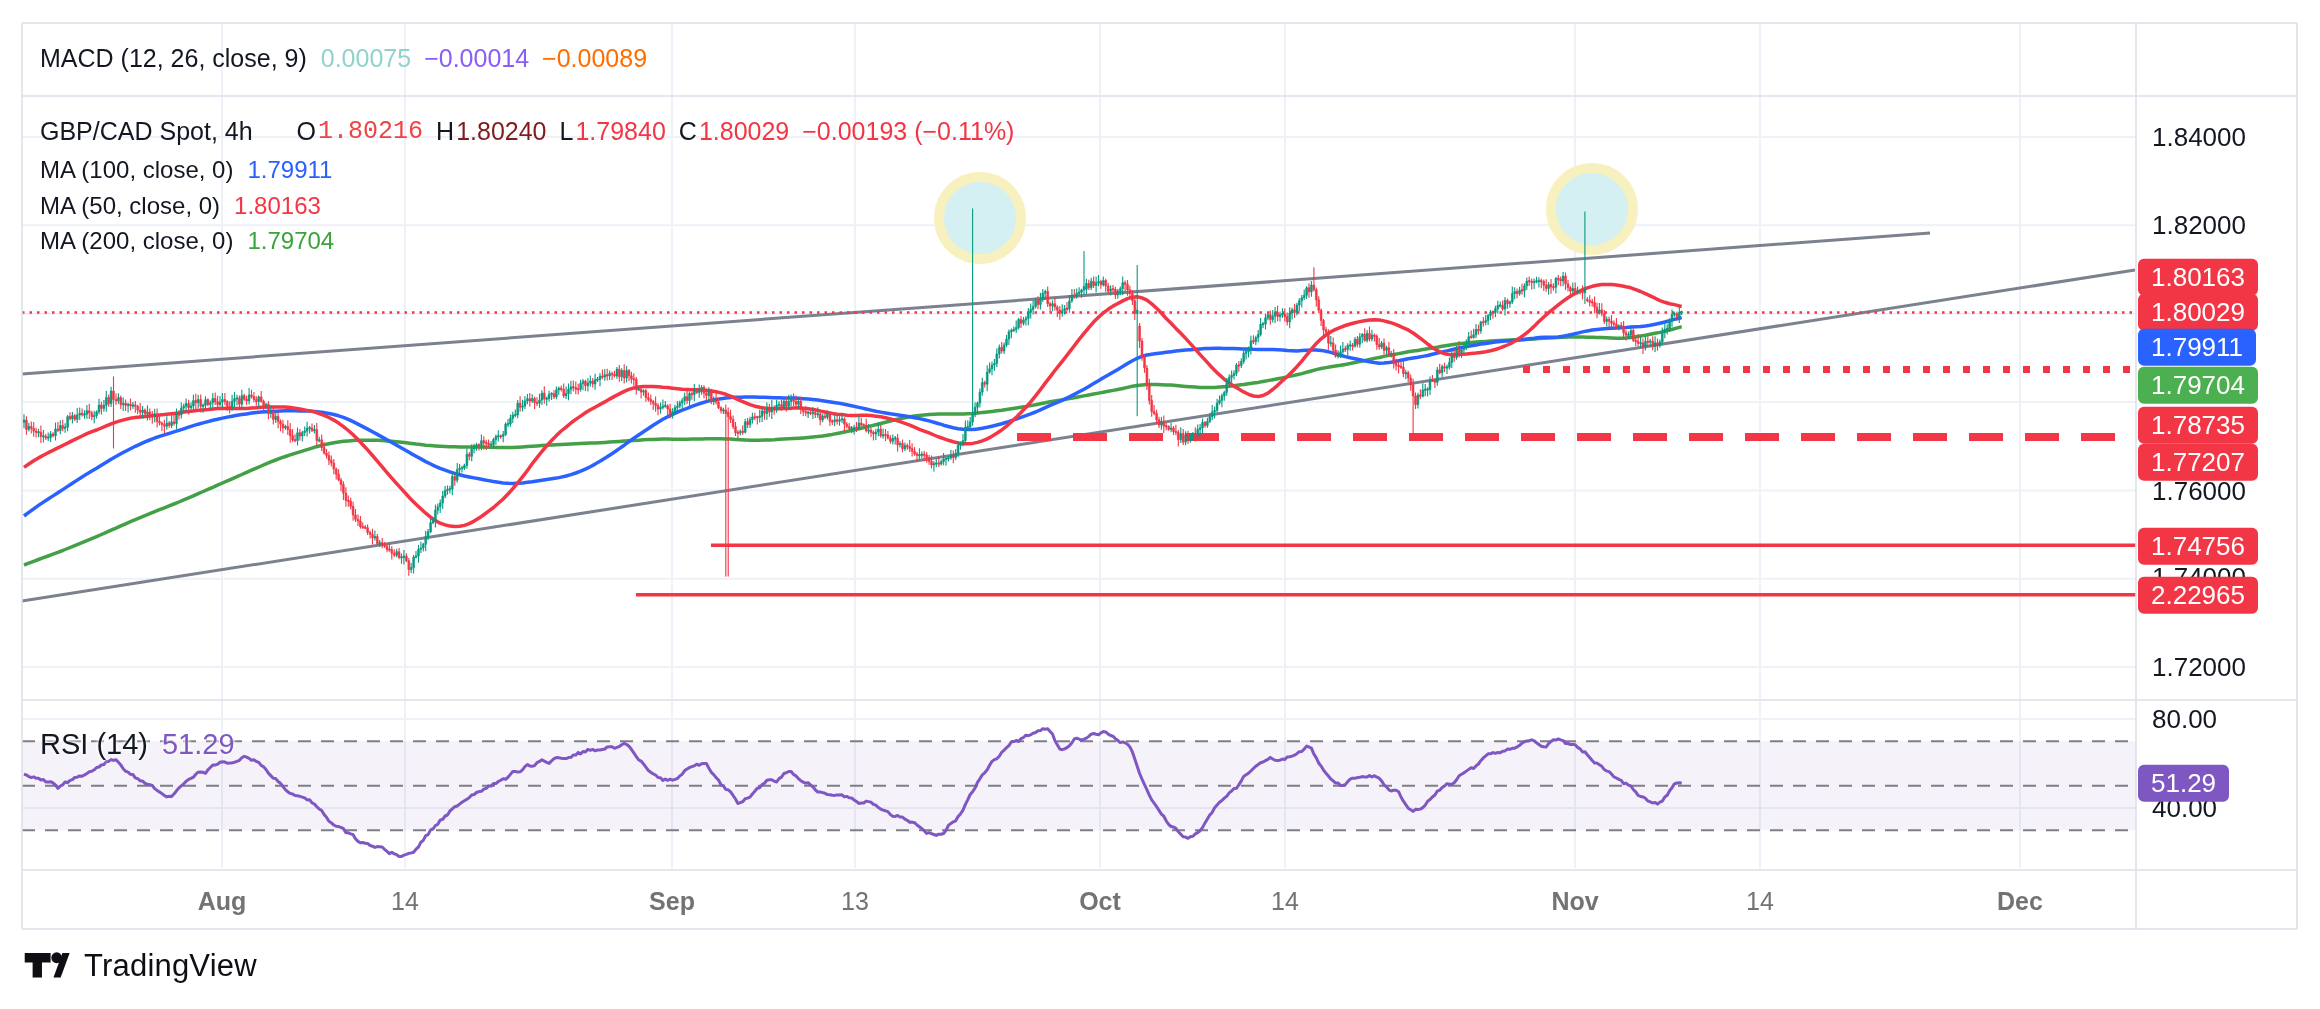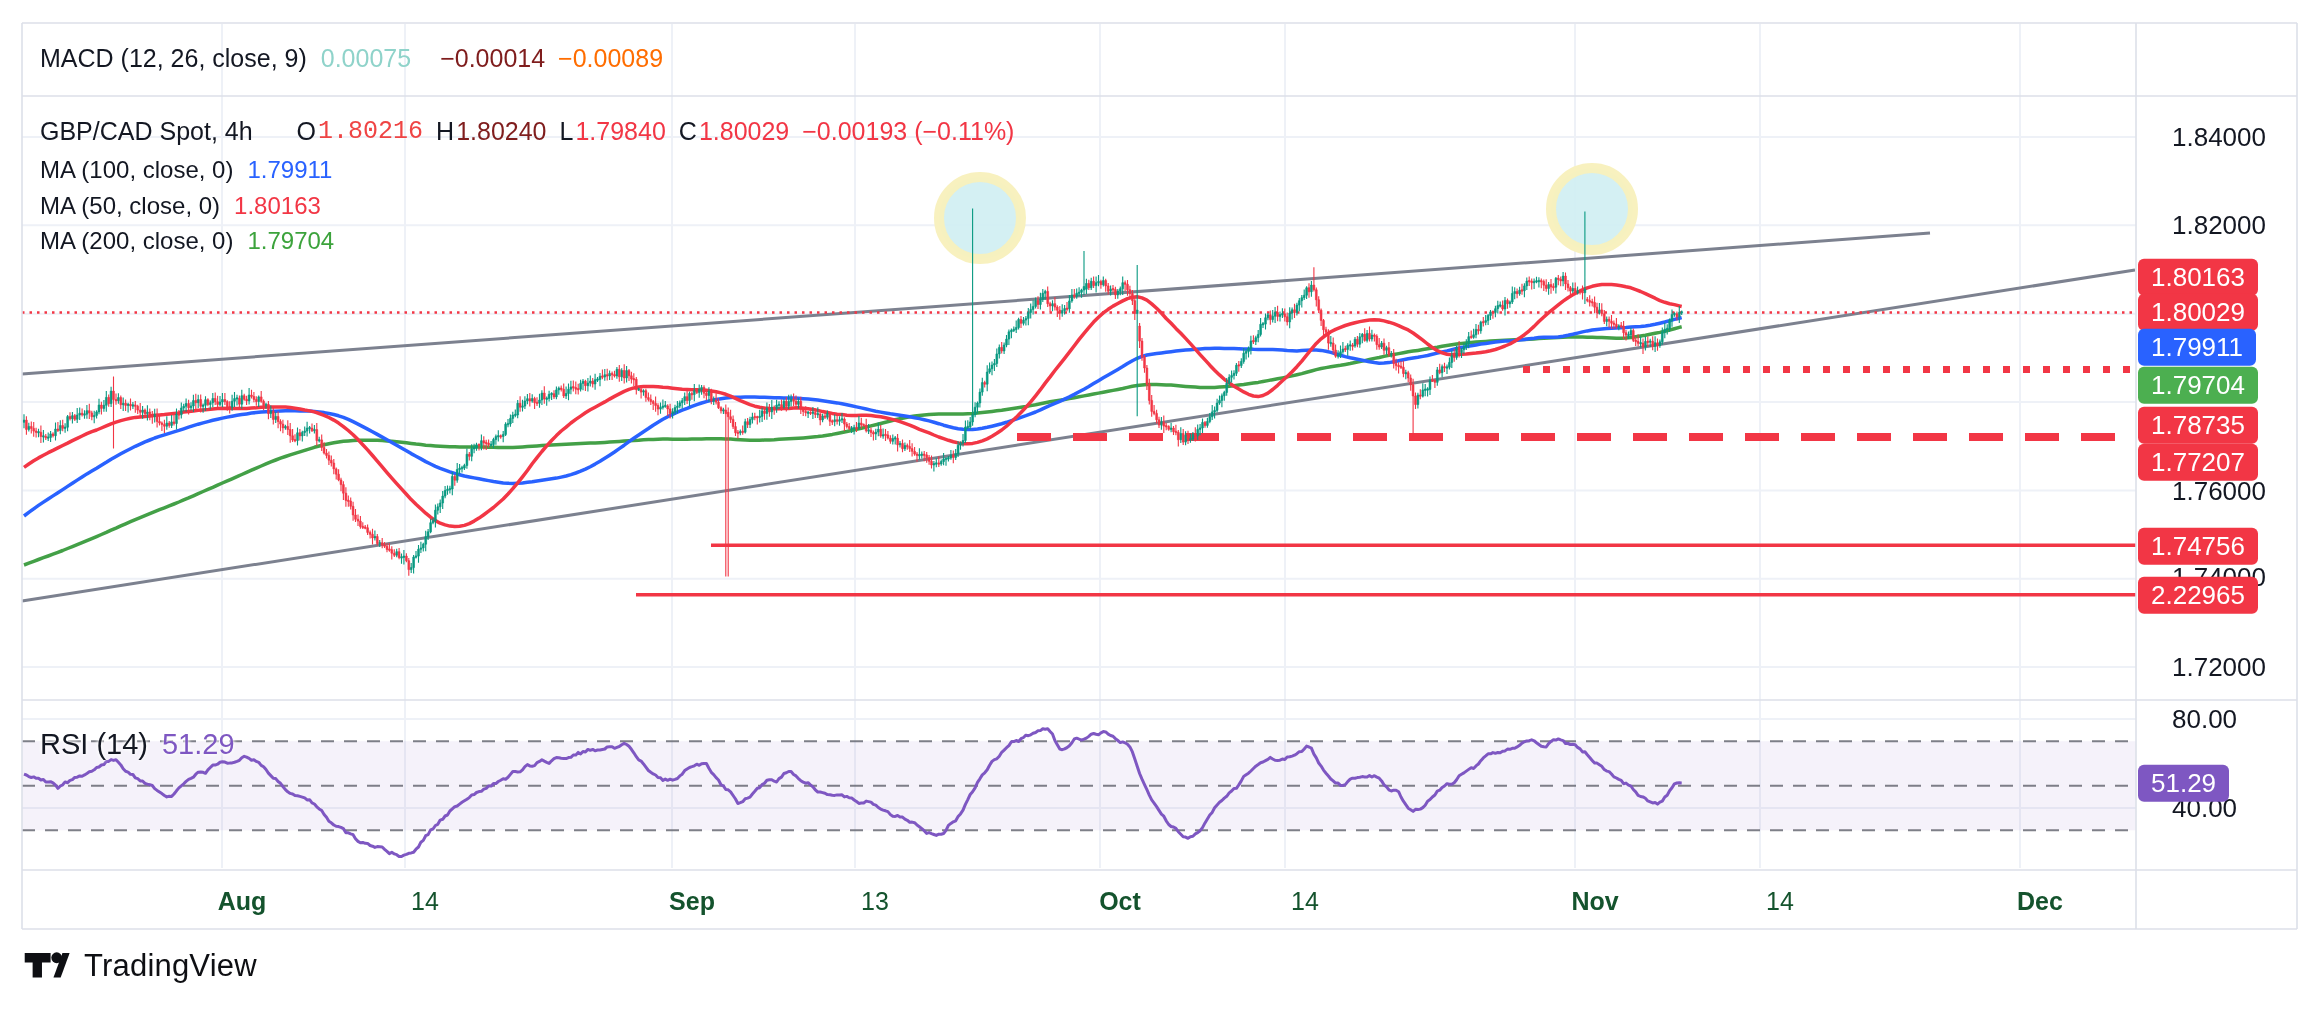--- a/index.html
+++ b/index.html
@@ -8,24 +8,24 @@
   #chart-svg{position:absolute;left:0;top:0;}
   .legend{position:absolute;left:40px;display:flex;align-items:center;gap:14px;white-space:nowrap;}
   .legend .lbl{color:#131722;}
   .row-macd{top:44px;font-size:25px;}
   .row-title{top:117px;font-size:25px;font-weight:500;gap:44px;}
   .row-title .ohlc{font-weight:400;}
   .row-ma{font-size:24px;}
   .row-rsi{top:728px;font-size:29px;text-shadow:0 0 4px #fff,0 0 4px #fff;}
   .vals{display:flex;gap:13px;}
   .pair{display:flex;gap:2px;}
-  .px-label{position:absolute;left:2152px;transform:translateY(-50%);font-size:26px;color:#131722;margin-left:20px;}
+  .px-label{position:absolute;left:2152px;transform:translateY(-50%);font-size:26px;color:#131722;}
   .badge{position:absolute;left:2138px;transform:translateY(-50%);font-size:26px;color:#fff;
          padding:4px 13px;border-radius:6px;line-height:1.1;}
-  .t-label{position:absolute;transform:translate(-50%,-50%);font-size:25px;color:#14532d;margin-left:20px;}
+  .t-label{position:absolute;transform:translate(-50%,-50%);font-size:25px;color:#737373;}
   .t-label.bold{font-weight:700;}
   .footer{position:absolute;left:24px;top:946px;display:flex;align-items:center;gap:14px;}
   .footer .brand{font-size:31px;font-weight:500;color:#0e0f13;letter-spacing:.2px;}
 </style>
 </head>
 <body>
 <div class="stage">
 
 <svg id="chart-svg" width="2320" height="1009">
       <path d="M222 24V868M405 24V868M672 24V868M855 24V868M1100 24V868M1285 24V868M1575 24V868M1760 24V868M2020 24V868" stroke="#EEF1F7" stroke-width="2" fill="none"></path>
@@ -51,21 +51,21 @@
       <path d="M23.1 420.1h1.8V422.3h-1.8ZM27.9 426.4h1.8V429.4h-1.8ZM37.6 431.5h1.8V432.9h-1.8ZM42.5 435.7h1.8V437.1h-1.8ZM47.3 436.9h1.8V438.3h-1.8ZM49.7 433.9h1.8V437.4h-1.8ZM54.6 429.0h1.8V435.7h-1.8ZM59.4 425.6h1.8V430.5h-1.8ZM64.2 427.0h1.8V428.4h-1.8ZM66.7 416.6h1.8V427.2h-1.8ZM71.5 415.7h1.8V418.8h-1.8ZM76.3 415.0h1.8V419.3h-1.8ZM78.8 413.2h1.8V415.0h-1.8ZM83.6 413.8h1.8V415.2h-1.8ZM86.0 410.7h1.8V414.2h-1.8ZM93.3 415.4h1.8V416.8h-1.8ZM95.7 411.9h1.8V415.4h-1.8ZM98.1 405.0h1.8V411.9h-1.8ZM103.0 405.3h1.8V408.4h-1.8ZM105.4 397.4h1.8V405.3h-1.8ZM110.2 391.1h1.8V403.6h-1.8ZM117.5 397.6h1.8V400.7h-1.8ZM122.3 403.2h1.8V404.7h-1.8ZM127.2 404.1h1.8V405.5h-1.8ZM132.0 404.8h1.8V406.2h-1.8ZM141.7 410.0h1.8V412.3h-1.8ZM146.5 412.0h1.8V413.7h-1.8ZM153.8 414.6h1.8V416.8h-1.8ZM165.9 423.0h1.8V426.2h-1.8ZM170.7 421.9h1.8V425.4h-1.8ZM175.6 414.1h1.8V423.5h-1.8ZM180.4 408.0h1.8V414.8h-1.8ZM182.8 406.3h1.8V408.0h-1.8ZM185.2 403.5h1.8V406.3h-1.8ZM190.1 405.9h1.8V407.8h-1.8ZM192.5 400.6h1.8V405.9h-1.8ZM197.3 399.6h1.8V402.7h-1.8ZM202.2 405.0h1.8V406.4h-1.8ZM204.6 399.7h1.8V405.2h-1.8ZM209.4 402.7h1.8V404.5h-1.8ZM211.9 398.5h1.8V402.7h-1.8ZM219.1 402.0h1.8V404.4h-1.8ZM221.5 399.5h1.8V402.0h-1.8ZM231.2 401.2h1.8V407.3h-1.8ZM233.6 398.6h1.8V401.2h-1.8ZM236.1 397.7h1.8V399.1h-1.8ZM240.9 395.7h1.8V404.2h-1.8ZM248.2 395.0h1.8V400.9h-1.8ZM257.8 396.9h1.8V401.5h-1.8ZM265.1 404.2h1.8V405.6h-1.8ZM269.9 411.3h1.8V413.6h-1.8ZM274.8 416.5h1.8V419.4h-1.8ZM284.5 426.4h1.8V427.9h-1.8ZM296.6 432.8h1.8V440.6h-1.8ZM301.4 432.4h1.8V435.9h-1.8ZM303.8 431.0h1.8V432.4h-1.8ZM306.2 428.1h1.8V431.1h-1.8ZM308.7 427.4h1.8V428.8h-1.8ZM313.5 429.4h1.8V430.8h-1.8ZM318.3 439.6h1.8V441.0h-1.8ZM374.0 536.5h1.8V537.9h-1.8ZM378.8 542.4h1.8V543.8h-1.8ZM395.8 551.7h1.8V555.2h-1.8ZM400.6 556.7h1.8V558.1h-1.8ZM403.0 556.0h1.8V557.4h-1.8ZM410.3 567.6h1.8V569.6h-1.8ZM412.7 557.1h1.8V567.6h-1.8ZM415.1 555.9h1.8V557.3h-1.8ZM417.6 549.3h1.8V556.1h-1.8ZM420.0 547.9h1.8V549.3h-1.8ZM422.4 544.2h1.8V547.9h-1.8ZM424.8 536.7h1.8V544.2h-1.8ZM427.2 531.8h1.8V536.7h-1.8ZM429.7 522.7h1.8V531.8h-1.8ZM432.1 520.7h1.8V522.7h-1.8ZM434.5 510.2h1.8V520.7h-1.8ZM436.9 506.8h1.8V510.2h-1.8ZM439.3 503.0h1.8V506.8h-1.8ZM441.8 496.1h1.8V503.0h-1.8ZM444.2 490.5h1.8V496.1h-1.8ZM446.6 489.2h1.8V490.6h-1.8ZM449.0 488.4h1.8V489.8h-1.8ZM451.4 476.4h1.8V489.0h-1.8ZM456.3 469.5h1.8V480.2h-1.8ZM458.7 468.2h1.8V469.6h-1.8ZM461.1 467.4h1.8V468.8h-1.8ZM463.5 465.5h1.8V468.1h-1.8ZM466.0 454.2h1.8V465.5h-1.8ZM470.8 448.9h1.8V456.3h-1.8ZM473.2 447.6h1.8V449.0h-1.8ZM475.6 444.8h1.8V447.7h-1.8ZM480.5 440.7h1.8V445.3h-1.8ZM490.2 444.0h1.8V445.4h-1.8ZM492.6 439.5h1.8V444.5h-1.8ZM495.0 436.4h1.8V439.5h-1.8ZM497.4 435.6h1.8V437.0h-1.8ZM502.3 434.4h1.8V436.5h-1.8ZM504.7 424.2h1.8V434.4h-1.8ZM507.1 423.4h1.8V424.8h-1.8ZM509.5 418.4h1.8V423.9h-1.8ZM511.9 415.0h1.8V418.4h-1.8ZM514.4 414.2h1.8V415.6h-1.8ZM516.8 403.3h1.8V414.9h-1.8ZM521.6 405.9h1.8V407.3h-1.8ZM524.0 400.9h1.8V406.1h-1.8ZM526.5 398.7h1.8V400.9h-1.8ZM531.3 398.6h1.8V401.1h-1.8ZM538.6 400.0h1.8V403.2h-1.8ZM541.0 393.1h1.8V400.0h-1.8ZM545.8 398.0h1.8V399.4h-1.8ZM548.2 394.3h1.8V398.5h-1.8ZM550.7 393.3h1.8V394.7h-1.8ZM555.5 389.9h1.8V396.9h-1.8ZM557.9 388.1h1.8V389.9h-1.8ZM565.2 393.5h1.8V395.9h-1.8ZM567.6 389.2h1.8V393.5h-1.8ZM570.0 386.9h1.8V389.2h-1.8ZM579.7 383.4h1.8V389.2h-1.8ZM582.1 381.2h1.8V383.4h-1.8ZM587.0 383.0h1.8V385.7h-1.8ZM589.4 381.1h1.8V383.0h-1.8ZM594.2 379.7h1.8V384.0h-1.8ZM596.6 378.9h1.8V380.3h-1.8ZM599.1 376.2h1.8V379.5h-1.8ZM603.9 374.7h1.8V377.0h-1.8ZM608.7 373.4h1.8V376.0h-1.8ZM616.0 369.3h1.8V375.9h-1.8ZM620.8 370.5h1.8V376.8h-1.8ZM625.7 370.6h1.8V377.9h-1.8ZM637.8 388.8h1.8V390.2h-1.8ZM642.6 390.7h1.8V392.1h-1.8ZM659.6 407.3h1.8V409.1h-1.8ZM662.0 406.0h1.8V407.4h-1.8ZM664.4 405.2h1.8V406.6h-1.8ZM671.7 411.6h1.8V413.4h-1.8ZM674.1 407.6h1.8V411.6h-1.8ZM676.5 406.1h1.8V407.6h-1.8ZM678.9 402.8h1.8V406.1h-1.8ZM681.3 400.7h1.8V402.8h-1.8ZM683.8 396.7h1.8V400.7h-1.8ZM688.6 393.5h1.8V400.5h-1.8ZM693.4 390.7h1.8V394.6h-1.8ZM698.3 389.5h1.8V392.6h-1.8ZM700.7 387.4h1.8V389.5h-1.8ZM708.0 391.2h1.8V395.5h-1.8ZM712.8 399.9h1.8V401.3h-1.8ZM722.5 409.7h1.8V411.1h-1.8ZM739.4 431.4h1.8V432.9h-1.8ZM744.3 421.7h1.8V432.2h-1.8ZM749.1 419.6h1.8V424.6h-1.8ZM751.5 417.1h1.8V419.6h-1.8ZM758.8 416.2h1.8V417.6h-1.8ZM761.2 410.9h1.8V416.4h-1.8ZM766.0 408.5h1.8V413.4h-1.8ZM770.9 407.1h1.8V411.9h-1.8ZM775.7 405.1h1.8V408.7h-1.8ZM778.1 404.2h1.8V405.6h-1.8ZM783.0 401.2h1.8V407.1h-1.8ZM787.8 401.4h1.8V406.2h-1.8ZM790.2 399.0h1.8V401.4h-1.8ZM797.5 401.3h1.8V404.3h-1.8ZM807.2 412.0h1.8V413.4h-1.8ZM812.0 412.0h1.8V413.4h-1.8ZM816.9 413.5h1.8V414.9h-1.8ZM821.7 416.0h1.8V419.9h-1.8ZM826.5 413.6h1.8V417.3h-1.8ZM833.8 419.8h1.8V421.6h-1.8ZM838.6 419.7h1.8V421.3h-1.8ZM841.1 418.7h1.8V420.1h-1.8ZM850.7 427.7h1.8V429.1h-1.8ZM853.2 427.4h1.8V428.8h-1.8ZM858.0 423.0h1.8V428.1h-1.8ZM867.7 429.8h1.8V431.2h-1.8ZM874.9 432.1h1.8V434.0h-1.8ZM877.4 429.3h1.8V432.1h-1.8ZM882.2 434.7h1.8V436.1h-1.8ZM891.9 438.6h1.8V441.3h-1.8ZM894.3 437.7h1.8V439.1h-1.8ZM899.1 443.4h1.8V444.8h-1.8ZM904.0 445.6h1.8V448.7h-1.8ZM918.5 454.4h1.8V455.8h-1.8ZM920.9 454.0h1.8V455.4h-1.8ZM933.0 463.6h1.8V465.0h-1.8ZM935.4 462.8h1.8V464.2h-1.8ZM940.3 461.5h1.8V463.9h-1.8ZM942.7 459.0h1.8V461.5h-1.8ZM945.1 458.2h1.8V459.6h-1.8ZM947.5 457.7h1.8V459.1h-1.8ZM950.0 455.3h1.8V458.0h-1.8ZM954.8 453.7h1.8V457.5h-1.8ZM957.2 445.3h1.8V453.7h-1.8ZM959.6 443.2h1.8V445.3h-1.8ZM962.1 440.5h1.8V443.2h-1.8ZM964.5 427.1h1.8V440.5h-1.8ZM966.9 426.3h1.8V427.7h-1.8ZM969.3 421.9h1.8V426.9h-1.8ZM971.7 414.8h1.8V421.9h-1.8ZM974.2 407.2h1.8V414.8h-1.8ZM976.6 403.0h1.8V407.2h-1.8ZM979.0 392.1h1.8V403.0h-1.8ZM981.4 382.6h1.8V392.1h-1.8ZM986.3 372.0h1.8V384.2h-1.8ZM988.7 368.8h1.8V372.0h-1.8ZM991.1 365.0h1.8V368.8h-1.8ZM993.5 363.5h1.8V365.0h-1.8ZM995.9 353.9h1.8V363.5h-1.8ZM998.4 347.4h1.8V353.9h-1.8ZM1003.2 345.0h1.8V351.0h-1.8ZM1005.6 339.1h1.8V345.0h-1.8ZM1008.0 331.8h1.8V339.1h-1.8ZM1010.5 330.2h1.8V331.8h-1.8ZM1012.9 329.2h1.8V330.6h-1.8ZM1015.3 327.5h1.8V329.6h-1.8ZM1017.7 319.5h1.8V327.5h-1.8ZM1022.6 320.1h1.8V323.3h-1.8ZM1025.0 318.4h1.8V320.1h-1.8ZM1027.4 312.4h1.8V318.4h-1.8ZM1029.8 309.4h1.8V312.4h-1.8ZM1032.2 306.4h1.8V309.4h-1.8ZM1034.7 300.6h1.8V306.4h-1.8ZM1039.5 299.2h1.8V304.5h-1.8ZM1041.9 293.2h1.8V299.2h-1.8ZM1044.3 291.4h1.8V293.2h-1.8ZM1051.6 303.7h1.8V306.0h-1.8ZM1061.3 310.6h1.8V313.2h-1.8ZM1063.7 308.6h1.8V310.6h-1.8ZM1068.5 300.9h1.8V308.8h-1.8ZM1071.0 295.1h1.8V300.9h-1.8ZM1075.8 293.2h1.8V296.3h-1.8ZM1078.2 292.1h1.8V293.5h-1.8ZM1080.6 290.1h1.8V292.3h-1.8ZM1083.1 286.5h1.8V290.1h-1.8ZM1085.5 283.5h1.8V289.2h-1.8ZM1090.3 281.3h1.8V287.7h-1.8ZM1095.2 282.7h1.8V285.6h-1.8ZM1097.6 281.4h1.8V282.8h-1.8ZM1102.4 280.6h1.8V284.7h-1.8ZM1109.7 289.0h1.8V291.2h-1.8ZM1116.9 291.0h1.8V294.9h-1.8ZM1119.4 288.7h1.8V291.0h-1.8ZM1121.8 282.7h1.8V288.7h-1.8ZM1136.3 310.0h1.8V313.5h-1.8ZM1160.5 422.2h1.8V425.1h-1.8ZM1170.2 428.0h1.8V429.4h-1.8ZM1179.9 433.5h1.8V439.7h-1.8ZM1184.7 435.2h1.8V442.1h-1.8ZM1189.5 438.4h1.8V439.8h-1.8ZM1192.0 434.1h1.8V439.1h-1.8ZM1196.8 429.4h1.8V435.8h-1.8ZM1199.2 427.9h1.8V429.4h-1.8ZM1201.6 422.4h1.8V427.9h-1.8ZM1206.5 421.5h1.8V425.4h-1.8ZM1208.9 416.7h1.8V421.5h-1.8ZM1211.3 411.9h1.8V416.7h-1.8ZM1213.7 410.4h1.8V411.9h-1.8ZM1216.2 403.0h1.8V410.4h-1.8ZM1218.6 400.4h1.8V403.0h-1.8ZM1221.0 395.8h1.8V400.4h-1.8ZM1223.4 392.4h1.8V395.8h-1.8ZM1225.8 383.3h1.8V392.4h-1.8ZM1228.3 377.3h1.8V383.3h-1.8ZM1230.7 375.4h1.8V377.3h-1.8ZM1233.1 373.3h1.8V375.4h-1.8ZM1235.5 365.3h1.8V373.3h-1.8ZM1240.4 361.4h1.8V365.6h-1.8ZM1242.8 353.3h1.8V361.4h-1.8ZM1245.2 351.5h1.8V353.3h-1.8ZM1247.6 348.3h1.8V351.5h-1.8ZM1250.0 340.9h1.8V348.3h-1.8ZM1254.9 337.7h1.8V341.6h-1.8ZM1257.3 334.4h1.8V337.7h-1.8ZM1259.7 324.3h1.8V334.4h-1.8ZM1262.1 323.5h1.8V324.9h-1.8ZM1264.6 317.8h1.8V324.1h-1.8ZM1267.0 314.8h1.8V317.8h-1.8ZM1271.8 316.2h1.8V319.6h-1.8ZM1274.2 312.5h1.8V316.2h-1.8ZM1279.1 314.6h1.8V316.4h-1.8ZM1281.5 313.5h1.8V314.9h-1.8ZM1288.8 313.1h1.8V321.9h-1.8ZM1291.2 309.8h1.8V313.1h-1.8ZM1296.0 305.1h1.8V312.6h-1.8ZM1298.4 300.7h1.8V305.1h-1.8ZM1300.9 297.7h1.8V300.7h-1.8ZM1303.3 295.2h1.8V297.7h-1.8ZM1305.7 287.8h1.8V295.2h-1.8ZM1310.5 285.1h1.8V291.8h-1.8ZM1329.9 342.4h1.8V343.8h-1.8ZM1337.2 354.9h1.8V356.3h-1.8ZM1339.6 351.8h1.8V355.0h-1.8ZM1342.0 349.0h1.8V351.8h-1.8ZM1346.8 345.4h1.8V349.4h-1.8ZM1349.3 344.7h1.8V346.1h-1.8ZM1354.1 339.3h1.8V346.0h-1.8ZM1358.9 336.8h1.8V344.2h-1.8ZM1361.4 334.3h1.8V336.8h-1.8ZM1366.2 333.4h1.8V340.4h-1.8ZM1371.0 335.1h1.8V339.0h-1.8ZM1380.7 343.2h1.8V347.0h-1.8ZM1385.6 347.7h1.8V350.3h-1.8ZM1390.4 353.5h1.8V354.9h-1.8ZM1404.9 372.5h1.8V373.9h-1.8ZM1417.0 395.0h1.8V404.6h-1.8ZM1421.9 389.9h1.8V396.2h-1.8ZM1424.3 389.0h1.8V390.4h-1.8ZM1426.7 388.8h1.8V390.2h-1.8ZM1429.1 380.4h1.8V389.4h-1.8ZM1436.4 369.9h1.8V382.3h-1.8ZM1441.2 366.7h1.8V372.7h-1.8ZM1446.1 366.8h1.8V368.2h-1.8ZM1448.5 362.4h1.8V367.2h-1.8ZM1450.9 355.8h1.8V362.4h-1.8ZM1455.7 347.3h1.8V357.4h-1.8ZM1460.6 349.8h1.8V352.4h-1.8ZM1463.0 346.7h1.8V349.8h-1.8ZM1465.4 343.6h1.8V346.7h-1.8ZM1467.8 336.7h1.8V343.6h-1.8ZM1472.7 334.8h1.8V337.3h-1.8ZM1475.1 329.4h1.8V334.8h-1.8ZM1479.9 322.2h1.8V330.8h-1.8ZM1484.8 320.6h1.8V322.3h-1.8ZM1487.2 315.5h1.8V320.6h-1.8ZM1489.6 311.9h1.8V315.5h-1.8ZM1494.5 308.7h1.8V312.4h-1.8ZM1496.9 305.6h1.8V308.7h-1.8ZM1499.3 304.8h1.8V306.2h-1.8ZM1504.1 300.4h1.8V309.0h-1.8ZM1509.0 301.9h1.8V303.7h-1.8ZM1511.4 293.4h1.8V301.9h-1.8ZM1513.8 291.6h1.8V293.4h-1.8ZM1518.7 290.3h1.8V293.7h-1.8ZM1523.5 285.9h1.8V290.7h-1.8ZM1525.9 281.1h1.8V285.9h-1.8ZM1533.2 281.4h1.8V282.8h-1.8ZM1535.6 280.7h1.8V282.1h-1.8ZM1538.0 280.4h1.8V281.8h-1.8ZM1547.7 284.6h1.8V288.4h-1.8ZM1555.0 278.3h1.8V287.2h-1.8ZM1562.2 276.1h1.8V280.9h-1.8ZM1571.9 288.5h1.8V291.1h-1.8ZM1576.7 290.5h1.8V293.0h-1.8ZM1584.0 289.2h1.8V292.8h-1.8ZM1598.5 309.9h1.8V312.7h-1.8ZM1605.8 319.3h1.8V321.4h-1.8ZM1617.9 325.8h1.8V327.2h-1.8ZM1627.6 334.3h1.8V335.7h-1.8ZM1630.0 330.6h1.8V334.9h-1.8ZM1639.7 342.5h1.8V343.9h-1.8ZM1644.5 341.5h1.8V346.9h-1.8ZM1649.3 340.9h1.8V342.3h-1.8ZM1654.2 342.8h1.8V346.3h-1.8ZM1659.0 341.8h1.8V345.5h-1.8ZM1661.4 332.0h1.8V341.8h-1.8ZM1663.9 329.2h1.8V332.0h-1.8ZM1666.3 328.2h1.8V329.6h-1.8ZM1668.7 320.3h1.8V328.6h-1.8ZM1671.1 314.4h1.8V320.3h-1.8ZM1673.5 313.3h1.8V314.7h-1.8ZM1678.4 312.4h1.8V316.8h-1.8ZM1680.8 311.7h1.8V313.1h-1.8Z" fill="#089981" stroke="#089981" stroke-width="0.6"></path>
       <path d="M25.5 420.1h1.8V429.4h-1.8ZM30.4 426.4h1.8V428.4h-1.8ZM32.8 428.4h1.8V431.1h-1.8ZM35.2 431.0h1.8V432.4h-1.8ZM40.0 432.2h1.8V436.5h-1.8ZM44.9 436.4h1.8V437.8h-1.8ZM52.1 433.9h1.8V435.7h-1.8ZM57.0 429.0h1.8V430.5h-1.8ZM61.8 425.6h1.8V428.2h-1.8ZM69.1 416.6h1.8V418.8h-1.8ZM73.9 415.7h1.8V419.3h-1.8ZM81.2 413.2h1.8V414.8h-1.8ZM88.4 410.7h1.8V412.9h-1.8ZM90.9 412.9h1.8V416.7h-1.8ZM100.5 405.0h1.8V408.4h-1.8ZM107.8 397.4h1.8V403.6h-1.8ZM112.6 391.1h1.8V399.6h-1.8ZM115.1 399.5h1.8V400.9h-1.8ZM119.9 397.6h1.8V404.7h-1.8ZM124.7 403.2h1.8V405.4h-1.8ZM129.6 404.2h1.8V406.0h-1.8ZM134.4 404.9h1.8V406.3h-1.8ZM136.8 406.3h1.8V410.1h-1.8ZM139.3 410.1h1.8V412.3h-1.8ZM144.1 410.0h1.8V413.7h-1.8ZM148.9 412.0h1.8V415.8h-1.8ZM151.4 415.6h1.8V417.0h-1.8ZM156.2 414.6h1.8V421.5h-1.8ZM158.6 421.5h1.8V423.0h-1.8ZM161.0 423.0h1.8V424.5h-1.8ZM163.5 424.5h1.8V426.2h-1.8ZM168.3 423.0h1.8V425.4h-1.8ZM173.1 421.9h1.8V423.5h-1.8ZM178.0 413.8h1.8V415.2h-1.8ZM187.7 403.5h1.8V407.8h-1.8ZM194.9 400.6h1.8V402.7h-1.8ZM199.8 399.6h1.8V406.3h-1.8ZM207.0 399.7h1.8V404.5h-1.8ZM214.3 398.5h1.8V401.7h-1.8ZM216.7 401.7h1.8V404.4h-1.8ZM224.0 399.5h1.8V401.6h-1.8ZM226.4 401.6h1.8V407.2h-1.8ZM228.8 406.5h1.8V407.9h-1.8ZM238.5 398.3h1.8V404.2h-1.8ZM243.3 395.7h1.8V399.3h-1.8ZM245.7 399.3h1.8V400.9h-1.8ZM250.6 395.0h1.8V396.5h-1.8ZM253.0 396.5h1.8V399.4h-1.8ZM255.4 399.4h1.8V401.5h-1.8ZM260.3 396.9h1.8V401.3h-1.8ZM262.7 401.3h1.8V405.5h-1.8ZM267.5 404.3h1.8V413.6h-1.8ZM272.4 411.3h1.8V419.4h-1.8ZM277.2 416.5h1.8V421.5h-1.8ZM279.6 421.5h1.8V424.1h-1.8ZM282.0 424.1h1.8V427.9h-1.8ZM286.9 426.4h1.8V429.5h-1.8ZM289.3 429.5h1.8V435.8h-1.8ZM291.7 435.8h1.8V440.0h-1.8ZM294.1 439.6h1.8V441.0h-1.8ZM299.0 432.8h1.8V435.9h-1.8ZM311.1 428.1h1.8V430.7h-1.8ZM315.9 429.6h1.8V440.6h-1.8ZM320.8 439.9h1.8V447.5h-1.8ZM323.2 447.5h1.8V453.1h-1.8ZM325.6 453.1h1.8V455.4h-1.8ZM328.0 455.4h1.8V460.2h-1.8ZM330.4 460.2h1.8V463.0h-1.8ZM332.9 463.0h1.8V468.9h-1.8ZM335.3 468.9h1.8V474.2h-1.8ZM337.7 474.2h1.8V479.9h-1.8ZM340.1 479.9h1.8V484.6h-1.8ZM342.5 484.6h1.8V493.2h-1.8ZM345.0 493.2h1.8V500.4h-1.8ZM347.4 500.0h1.8V501.4h-1.8ZM349.8 501.0h1.8V506.3h-1.8ZM352.2 506.3h1.8V515.0h-1.8ZM354.6 515.0h1.8V519.3h-1.8ZM357.1 519.3h1.8V521.1h-1.8ZM359.5 521.1h1.8V526.5h-1.8ZM361.9 526.3h1.8V527.7h-1.8ZM364.3 526.9h1.8V528.3h-1.8ZM366.7 527.8h1.8V532.4h-1.8ZM369.2 532.4h1.8V534.3h-1.8ZM371.6 534.3h1.8V537.9h-1.8ZM376.4 536.5h1.8V543.5h-1.8ZM381.3 542.7h1.8V544.9h-1.8ZM383.7 544.9h1.8V546.3h-1.8ZM386.1 546.3h1.8V549.5h-1.8ZM388.5 548.9h1.8V550.3h-1.8ZM390.9 549.7h1.8V553.3h-1.8ZM393.4 553.3h1.8V555.2h-1.8ZM398.2 551.7h1.8V557.5h-1.8ZM405.5 556.1h1.8V560.7h-1.8ZM407.9 560.7h1.8V569.6h-1.8ZM453.9 476.4h1.8V480.2h-1.8ZM468.4 454.2h1.8V456.3h-1.8ZM478.1 444.3h1.8V445.7h-1.8ZM482.9 440.7h1.8V442.9h-1.8ZM485.3 442.3h1.8V443.7h-1.8ZM487.7 443.1h1.8V444.8h-1.8ZM499.8 435.7h1.8V437.1h-1.8ZM519.2 403.3h1.8V407.2h-1.8ZM528.9 398.7h1.8V401.1h-1.8ZM533.7 398.6h1.8V402.7h-1.8ZM536.1 402.2h1.8V403.6h-1.8ZM543.4 393.1h1.8V398.9h-1.8ZM553.1 393.7h1.8V396.9h-1.8ZM560.3 388.0h1.8V389.4h-1.8ZM562.8 389.3h1.8V395.9h-1.8ZM572.4 386.6h1.8V388.0h-1.8ZM574.9 387.6h1.8V389.2h-1.8ZM577.3 388.5h1.8V389.9h-1.8ZM584.5 381.2h1.8V385.7h-1.8ZM591.8 381.1h1.8V384.0h-1.8ZM601.5 375.9h1.8V377.3h-1.8ZM606.3 374.7h1.8V376.1h-1.8ZM611.2 373.4h1.8V374.8h-1.8ZM613.6 374.6h1.8V376.0h-1.8ZM618.4 369.3h1.8V376.8h-1.8ZM623.3 370.5h1.8V377.9h-1.8ZM628.1 370.6h1.8V375.8h-1.8ZM630.5 375.8h1.8V379.1h-1.8ZM632.9 378.5h1.8V379.9h-1.8ZM635.4 379.3h1.8V389.6h-1.8ZM640.2 389.5h1.8V392.1h-1.8ZM645.0 390.7h1.8V397.6h-1.8ZM647.5 397.6h1.8V399.4h-1.8ZM649.9 399.4h1.8V401.5h-1.8ZM652.3 401.5h1.8V403.4h-1.8ZM654.7 403.4h1.8V405.5h-1.8ZM657.1 405.5h1.8V409.1h-1.8ZM666.8 405.9h1.8V408.9h-1.8ZM669.2 408.9h1.8V413.4h-1.8ZM686.2 396.7h1.8V400.5h-1.8ZM691.0 393.4h1.8V394.8h-1.8ZM695.9 390.7h1.8V392.6h-1.8ZM703.1 387.4h1.8V393.2h-1.8ZM705.5 393.2h1.8V395.5h-1.8ZM710.4 391.2h1.8V401.1h-1.8ZM715.2 400.1h1.8V402.1h-1.8ZM717.6 402.1h1.8V407.7h-1.8ZM720.1 407.7h1.8V410.7h-1.8ZM724.9 410.1h1.8V413.7h-1.8ZM727.3 412.3h1.8V416.7h-1.8ZM729.7 416.7h1.8V419.4h-1.8ZM732.2 419.4h1.8V426.6h-1.8ZM734.6 426.6h1.8V432.8h-1.8ZM737.0 432.2h1.8V433.6h-1.8ZM741.8 431.1h1.8V432.5h-1.8ZM746.7 421.7h1.8V424.6h-1.8ZM753.9 416.4h1.8V417.8h-1.8ZM756.4 416.6h1.8V418.0h-1.8ZM763.6 410.9h1.8V413.4h-1.8ZM768.5 408.5h1.8V411.9h-1.8ZM773.3 407.1h1.8V408.7h-1.8ZM780.6 404.7h1.8V407.1h-1.8ZM785.4 401.2h1.8V406.2h-1.8ZM792.7 399.0h1.8V401.2h-1.8ZM795.1 401.2h1.8V404.3h-1.8ZM799.9 401.3h1.8V409.1h-1.8ZM802.3 409.1h1.8V411.5h-1.8ZM804.8 411.4h1.8V412.8h-1.8ZM809.6 412.1h1.8V413.5h-1.8ZM814.4 412.6h1.8V414.4h-1.8ZM819.3 414.0h1.8V419.9h-1.8ZM824.1 415.9h1.8V417.3h-1.8ZM829.0 413.6h1.8V421.3h-1.8ZM831.4 420.8h1.8V422.2h-1.8ZM836.2 419.8h1.8V421.3h-1.8ZM843.5 419.0h1.8V424.1h-1.8ZM845.9 424.1h1.8V426.5h-1.8ZM848.3 426.5h1.8V428.5h-1.8ZM855.6 427.3h1.8V428.7h-1.8ZM860.4 423.0h1.8V425.0h-1.8ZM862.8 424.4h1.8V425.8h-1.8ZM865.3 425.1h1.8V430.8h-1.8ZM870.1 430.2h1.8V432.4h-1.8ZM872.5 432.4h1.8V434.0h-1.8ZM879.8 429.3h1.8V435.9h-1.8ZM884.6 434.2h1.8V435.6h-1.8ZM887.0 434.9h1.8V438.1h-1.8ZM889.5 438.1h1.8V441.3h-1.8ZM896.7 438.3h1.8V444.8h-1.8ZM901.6 443.4h1.8V448.7h-1.8ZM906.4 445.4h1.8V446.8h-1.8ZM908.8 446.6h1.8V448.6h-1.8ZM911.2 448.6h1.8V451.3h-1.8ZM913.7 451.3h1.8V454.1h-1.8ZM916.1 454.0h1.8V455.4h-1.8ZM923.3 454.0h1.8V455.4h-1.8ZM925.8 454.9h1.8V457.8h-1.8ZM928.2 457.8h1.8V461.3h-1.8ZM930.6 461.3h1.8V465.0h-1.8ZM937.9 462.9h1.8V464.3h-1.8ZM952.4 455.3h1.8V457.5h-1.8ZM983.8 382.6h1.8V384.2h-1.8ZM1000.8 347.4h1.8V351.0h-1.8ZM1020.1 319.5h1.8V323.3h-1.8ZM1037.1 300.6h1.8V304.5h-1.8ZM1046.8 291.4h1.8V303.7h-1.8ZM1049.2 303.7h1.8V306.0h-1.8ZM1054.0 303.7h1.8V307.1h-1.8ZM1056.4 307.1h1.8V310.2h-1.8ZM1058.9 310.2h1.8V313.2h-1.8ZM1066.1 308.0h1.8V309.4h-1.8ZM1073.4 295.0h1.8V296.4h-1.8ZM1087.9 283.5h1.8V287.7h-1.8ZM1092.7 281.3h1.8V285.6h-1.8ZM1100.0 281.6h1.8V284.7h-1.8ZM1104.8 280.6h1.8V285.9h-1.8ZM1107.3 285.9h1.8V291.2h-1.8ZM1112.1 288.5h1.8V289.9h-1.8ZM1114.5 289.4h1.8V294.9h-1.8ZM1124.2 282.7h1.8V284.3h-1.8ZM1126.6 284.3h1.8V289.8h-1.8ZM1129.0 289.8h1.8V293.6h-1.8ZM1131.5 293.6h1.8V300.7h-1.8ZM1133.9 300.7h1.8V313.5h-1.8ZM1138.7 326.1h1.8V341.1h-1.8ZM1141.1 341.1h1.8V357.2h-1.8ZM1143.6 357.2h1.8V368.0h-1.8ZM1146.0 368.0h1.8V384.3h-1.8ZM1148.4 384.3h1.8V400.4h-1.8ZM1150.8 400.4h1.8V411.4h-1.8ZM1153.2 411.4h1.8V413.4h-1.8ZM1155.7 413.4h1.8V419.8h-1.8ZM1158.1 419.8h1.8V425.1h-1.8ZM1162.9 422.2h1.8V426.1h-1.8ZM1165.3 425.6h1.8V427.0h-1.8ZM1167.8 426.5h1.8V429.3h-1.8ZM1172.6 428.0h1.8V431.7h-1.8ZM1175.0 431.2h1.8V432.6h-1.8ZM1177.4 432.2h1.8V439.7h-1.8ZM1182.3 433.5h1.8V442.1h-1.8ZM1187.1 435.2h1.8V439.2h-1.8ZM1194.4 434.1h1.8V435.8h-1.8ZM1204.1 422.4h1.8V425.4h-1.8ZM1237.9 364.7h1.8V366.1h-1.8ZM1252.5 340.5h1.8V341.9h-1.8ZM1269.4 314.8h1.8V319.6h-1.8ZM1276.7 312.5h1.8V316.4h-1.8ZM1283.9 313.8h1.8V316.8h-1.8ZM1286.3 316.8h1.8V321.9h-1.8ZM1293.6 309.8h1.8V312.6h-1.8ZM1308.1 287.8h1.8V291.8h-1.8ZM1313.0 285.1h1.8V289.8h-1.8ZM1315.4 289.8h1.8V299.8h-1.8ZM1317.8 299.8h1.8V310.2h-1.8ZM1320.2 310.2h1.8V320.4h-1.8ZM1322.6 320.4h1.8V329.7h-1.8ZM1325.1 329.7h1.8V332.2h-1.8ZM1327.5 332.2h1.8V343.1h-1.8ZM1332.3 343.0h1.8V350.1h-1.8ZM1334.7 350.1h1.8V356.2h-1.8ZM1344.4 348.5h1.8V349.9h-1.8ZM1351.7 345.0h1.8V346.4h-1.8ZM1356.5 339.3h1.8V344.2h-1.8ZM1363.8 334.3h1.8V340.4h-1.8ZM1368.6 333.4h1.8V339.0h-1.8ZM1373.5 335.0h1.8V336.4h-1.8ZM1375.9 336.2h1.8V344.7h-1.8ZM1378.3 344.7h1.8V347.0h-1.8ZM1383.1 343.2h1.8V350.3h-1.8ZM1388.0 347.7h1.8V354.7h-1.8ZM1392.8 353.7h1.8V363.4h-1.8ZM1395.2 363.4h1.8V365.6h-1.8ZM1397.7 365.3h1.8V366.7h-1.8ZM1400.1 366.1h1.8V367.5h-1.8ZM1402.5 367.3h1.8V373.6h-1.8ZM1407.3 372.7h1.8V378.0h-1.8ZM1409.8 378.0h1.8V384.7h-1.8ZM1412.2 384.7h1.8V396.0h-1.8ZM1414.6 396.0h1.8V404.6h-1.8ZM1419.4 394.9h1.8V396.3h-1.8ZM1431.5 379.8h1.8V381.2h-1.8ZM1434.0 380.6h1.8V382.3h-1.8ZM1438.8 369.9h1.8V372.7h-1.8ZM1443.6 366.6h1.8V368.0h-1.8ZM1453.3 355.8h1.8V357.4h-1.8ZM1458.2 347.3h1.8V352.4h-1.8ZM1470.3 336.3h1.8V337.7h-1.8ZM1477.5 329.4h1.8V330.8h-1.8ZM1482.4 321.5h1.8V322.9h-1.8ZM1492.0 311.4h1.8V312.8h-1.8ZM1501.7 305.4h1.8V309.0h-1.8ZM1506.6 300.4h1.8V303.7h-1.8ZM1516.2 291.6h1.8V293.7h-1.8ZM1521.1 289.8h1.8V291.2h-1.8ZM1528.3 280.5h1.8V281.9h-1.8ZM1530.8 281.2h1.8V282.6h-1.8ZM1540.4 280.6h1.8V282.0h-1.8ZM1542.9 281.5h1.8V285.2h-1.8ZM1545.3 285.2h1.8V288.4h-1.8ZM1550.1 284.6h1.8V287.0h-1.8ZM1552.5 286.4h1.8V287.8h-1.8ZM1557.4 278.1h1.8V279.5h-1.8ZM1559.8 279.3h1.8V280.9h-1.8ZM1564.6 276.1h1.8V283.9h-1.8ZM1567.1 283.9h1.8V287.7h-1.8ZM1569.5 287.7h1.8V291.1h-1.8ZM1574.3 288.5h1.8V293.0h-1.8ZM1579.2 290.3h1.8V291.7h-1.8ZM1581.6 291.5h1.8V292.9h-1.8ZM1586.4 299.2h1.8V300.6h-1.8ZM1588.8 300.6h1.8V302.2h-1.8ZM1591.3 301.6h1.8V303.0h-1.8ZM1593.7 302.5h1.8V307.2h-1.8ZM1596.1 307.2h1.8V312.7h-1.8ZM1600.9 309.9h1.8V313.8h-1.8ZM1603.4 313.8h1.8V321.4h-1.8ZM1608.2 319.3h1.8V321.2h-1.8ZM1610.6 321.2h1.8V323.2h-1.8ZM1613.0 323.0h1.8V324.4h-1.8ZM1615.5 324.3h1.8V327.0h-1.8ZM1620.3 325.4h1.8V326.8h-1.8ZM1622.7 326.2h1.8V332.7h-1.8ZM1625.1 332.7h1.8V335.1h-1.8ZM1632.4 330.6h1.8V340.3h-1.8ZM1634.8 340.1h1.8V341.5h-1.8ZM1637.2 341.3h1.8V343.3h-1.8ZM1642.1 343.1h1.8V346.9h-1.8ZM1646.9 341.1h1.8V342.5h-1.8ZM1651.8 341.2h1.8V346.3h-1.8ZM1656.6 342.8h1.8V345.5h-1.8ZM1676.0 313.7h1.8V316.8h-1.8Z" fill="#F23645" stroke="#F23645" stroke-width="0.6"></path>
       <path d="M24.0 774.1L26.4 775.0L28.8 776.6L31.3 777.5L33.7 776.9L36.1 778.3L38.5 778.2L40.9 780.0L43.4 779.4L45.8 782.0L48.2 781.9L50.6 781.7L53.0 782.8L55.5 785.2L57.9 788.3L60.3 786.0L62.7 784.8L65.1 781.9L67.6 782.7L70.0 780.4L72.4 779.6L74.8 777.4L77.2 777.2L79.7 775.9L82.1 776.2L84.5 774.9L86.9 773.4L89.3 771.8L91.8 771.2L94.2 769.8L96.6 767.5L99.0 767.0L101.4 765.0L103.9 764.6L106.3 761.4L108.7 761.4L111.1 759.6L113.5 760.4L116.0 759.7L118.4 762.3L120.8 764.9L123.2 768.8L125.6 771.3L128.1 772.1L130.5 774.3L132.9 774.5L135.3 777.8L137.7 778.7L140.2 780.9L142.6 781.0L145.0 783.3L147.4 784.1L149.8 784.7L152.3 785.5L154.7 788.6L157.1 790.4L159.5 792.0L161.9 793.6L164.4 795.5L166.8 796.9L169.2 796.3L171.6 796.4L174.0 794.0L176.5 790.8L178.9 787.9L181.3 785.8L183.7 783.8L186.1 781.4L188.6 779.4L191.0 778.4L193.4 777.2L195.8 774.2L198.2 772.2L200.7 771.9L203.1 772.3L205.5 773.3L207.9 769.9L210.3 767.5L212.8 765.1L215.2 765.1L217.6 764.2L220.0 762.3L222.4 761.8L224.9 762.1L227.3 763.2L229.7 763.1L232.1 762.9L234.5 762.2L237.0 761.4L239.4 760.3L241.8 757.7L244.2 756.3L246.6 757.2L249.1 758.4L251.5 760.3L253.9 759.8L256.3 761.4L258.7 762.3L261.2 765.4L263.6 766.8L266.0 769.5L268.4 773.1L270.8 775.6L273.3 778.3L275.7 778.6L278.1 781.5L280.5 783.3L282.9 786.5L285.4 789.6L287.8 791.8L290.2 793.4L292.6 794.0L295.0 795.6L297.5 795.7L299.9 796.4L302.3 797.1L304.7 797.9L307.1 799.9L309.6 799.7L312.0 802.9L314.4 804.0L316.8 806.8L319.2 808.9L321.7 810.5L324.1 814.5L326.5 817.3L328.9 821.3L331.3 822.8L333.8 825.0L336.2 826.3L338.6 826.6L341.0 827.4L343.4 828.6L345.9 832.7L348.3 832.8L350.7 833.8L353.1 834.7L355.5 838.8L358.0 841.4L360.4 842.8L362.8 842.4L365.2 843.3L367.6 843.4L370.1 845.5L372.5 846.2L374.9 847.4L377.3 846.6L379.7 846.8L382.2 847.0L384.6 849.3L387.0 851.3L389.4 853.6L391.8 852.3L394.3 853.9L396.7 854.7L399.1 856.5L401.5 856.5L403.9 855.1L406.4 854.4L408.8 853.3L411.2 852.9L413.6 852.2L416.0 849.2L418.5 847.0L420.9 842.2L423.3 840.4L425.7 835.7L428.1 834.6L430.6 829.9L433.0 829.0L435.4 825.5L437.8 824.3L440.2 820.1L442.7 819.3L445.1 816.0L447.5 815.0L449.9 811.0L452.3 808.9L454.8 806.7L457.2 806.0L459.6 804.1L462.0 802.3L464.4 800.8L466.9 799.3L469.3 797.6L471.7 795.0L474.1 794.6L476.5 792.5L479.0 791.6L481.4 791.3L483.8 789.2L486.2 788.4L488.6 785.9L491.1 786.1L493.5 783.6L495.9 783.6L498.3 781.5L500.7 780.2L503.2 778.7L505.6 779.2L508.0 777.3L510.4 774.4L512.8 771.6L515.3 771.6L517.7 772.0L520.1 771.8L522.5 769.8L524.9 766.6L527.4 764.6L529.8 765.9L532.2 766.2L534.6 765.6L537.0 762.6L539.5 761.4L541.9 759.8L544.3 761.1L546.7 762.3L549.1 763.4L551.6 760.8L554.0 758.7L556.4 757.6L558.8 757.8L561.2 758.2L563.7 758.5L566.1 758.6L568.5 757.6L570.9 757.3L573.3 755.0L575.8 755.1L578.2 752.4L580.6 753.9L583.0 751.5L585.4 752.0L587.9 749.4L590.3 750.3L592.7 749.4L595.1 750.8L597.5 750.0L600.0 750.0L602.4 749.5L604.8 749.0L607.2 746.9L609.6 746.8L612.1 746.8L614.5 748.3L616.9 747.3L619.3 746.5L621.7 744.8L624.2 743.4L626.6 744.5L629.0 746.3L631.4 749.3L633.8 752.8L636.3 756.7L638.7 759.9L641.1 761.1L643.5 763.9L645.9 767.2L648.4 770.5L650.8 772.3L653.2 773.9L655.6 775.0L658.0 777.5L660.5 777.8L662.9 780.4L665.3 779.1L667.7 780.3L670.1 779.2L672.6 780.2L675.0 779.4L677.4 778.5L679.8 775.9L682.2 774.2L684.7 770.6L687.1 769.0L689.5 767.5L691.9 766.7L694.3 765.8L696.8 764.2L699.2 765.3L701.6 763.7L704.0 763.4L706.4 763.5L708.9 768.3L711.3 772.3L713.7 774.6L716.1 777.7L718.5 780.0L721.0 784.8L723.4 785.9L725.8 789.5L728.2 789.8L730.6 791.8L733.1 795.5L735.5 799.0L737.9 803.5L740.3 802.7L742.7 801.7L745.2 798.7L747.6 798.1L750.0 797.1L752.4 794.0L754.8 791.3L757.3 788.3L759.7 787.7L762.1 784.6L764.5 783.2L766.9 780.2L769.4 779.7L771.8 779.8L774.2 781.2L776.6 782.0L779.0 778.6L781.5 777.1L783.9 773.5L786.3 772.8L788.7 771.5L791.1 771.6L793.6 774.5L796.0 775.9L798.4 778.6L800.8 780.7L803.2 782.1L805.7 783.2L808.1 782.7L810.5 784.8L812.9 786.8L815.3 789.8L817.8 792.0L820.2 792.0L822.6 792.6L825.0 793.3L827.4 794.6L829.9 794.8L832.3 795.3L834.7 795.4L837.1 794.9L839.5 794.9L842.0 794.8L844.4 796.9L846.8 796.4L849.2 797.7L851.6 797.9L854.1 800.0L856.5 801.5L858.9 803.4L861.3 803.0L863.7 803.0L866.2 801.1L868.6 801.6L871.0 802.1L873.4 804.3L875.8 805.1L878.3 807.5L880.7 809.1L883.1 810.1L885.5 810.8L887.9 811.6L890.4 814.6L892.8 816.3L895.2 816.4L897.6 815.5L900.0 817.0L902.5 817.1L904.9 819.1L907.3 820.3L909.7 822.2L912.1 822.1L914.6 822.7L917.0 825.0L919.4 826.7L921.8 828.6L924.2 830.7L926.7 833.4L929.1 832.6L931.5 833.6L933.9 834.5L936.3 835.4L938.8 834.2L941.2 834.2L943.6 833.5L946.0 830.4L948.4 825.4L950.9 823.4L953.3 821.8L955.7 820.8L958.1 816.6L960.5 813.9L963.0 810.1L965.4 804.4L967.8 799.6L970.2 794.5L972.6 791.8L975.1 787.9L977.5 782.4L979.9 778.8L982.3 774.9L984.7 772.8L987.2 769.8L989.6 765.2L992.0 761.4L994.4 759.6L996.8 758.8L999.3 756.2L1001.7 752.3L1004.1 750.1L1006.5 747.7L1008.9 745.6L1011.4 741.7L1013.8 741.6L1016.2 740.5L1018.6 741.5L1021.0 738.7L1023.5 737.5L1025.9 735.2L1028.3 735.7L1030.7 734.8L1033.1 733.3L1035.6 732.5L1038.0 730.8L1040.4 730.6L1042.8 728.8L1045.2 729.2L1047.7 728.7L1050.1 731.5L1052.5 734.0L1054.9 740.5L1057.3 744.7L1059.8 749.1L1062.2 749.7L1064.6 748.9L1067.0 747.6L1069.4 745.7L1071.9 742.7L1074.3 739.0L1076.7 738.2L1079.1 739.2L1081.5 740.1L1084.0 739.2L1086.4 738.1L1088.8 736.4L1091.2 734.2L1093.6 733.5L1096.1 734.3L1098.5 734.8L1100.9 732.8L1103.3 731.6L1105.7 731.9L1108.2 734.1L1110.6 735.5L1113.0 736.2L1115.4 738.6L1117.8 740.5L1120.3 742.6L1122.7 741.9L1125.1 742.8L1127.5 744.2L1129.9 746.9L1132.4 751.9L1134.8 758.9L1137.2 766.3L1139.6 773.5L1142.0 779.2L1144.5 784.6L1146.9 789.7L1149.3 795.1L1151.7 799.9L1154.1 803.1L1156.6 806.6L1159.0 810.4L1161.4 814.1L1163.8 816.2L1166.2 820.8L1168.7 824.5L1171.1 826.5L1173.5 827.0L1175.9 828.4L1178.3 831.7L1180.8 834.3L1183.2 836.8L1185.6 837.1L1188.0 838.3L1190.4 836.7L1192.9 836.3L1195.3 833.9L1197.7 832.6L1200.1 830.7L1202.5 827.6L1205.0 822.9L1207.4 818.9L1209.8 815.0L1212.2 812.4L1214.6 807.8L1217.1 804.9L1219.5 802.3L1221.9 800.5L1224.3 798.1L1226.7 796.3L1229.2 792.9L1231.6 791.0L1234.0 788.4L1236.4 788.3L1238.8 784.9L1241.3 780.9L1243.7 776.4L1246.1 774.7L1248.5 773.2L1250.9 771.0L1253.4 768.5L1255.8 766.2L1258.2 764.5L1260.6 762.7L1263.0 762.0L1265.5 760.7L1267.9 759.4L1270.3 757.4L1272.7 759.0L1275.1 760.3L1277.6 760.4L1280.0 760.2L1282.4 759.0L1284.8 759.5L1287.2 756.9L1289.7 756.8L1292.1 756.1L1294.5 755.2L1296.9 753.7L1299.3 751.7L1301.8 751.6L1304.2 749.0L1306.6 746.1L1309.0 747.0L1311.4 748.1L1313.9 754.1L1316.3 757.9L1318.7 763.0L1321.1 766.1L1323.5 770.1L1326.0 773.2L1328.4 776.0L1330.8 779.0L1333.2 780.9L1335.6 783.1L1338.1 783.1L1340.5 785.4L1342.9 785.5L1345.3 784.6L1347.7 781.6L1350.2 779.2L1352.6 778.2L1355.0 778.2L1357.4 777.6L1359.8 777.2L1362.3 776.6L1364.7 776.9L1367.1 777.1L1369.5 775.6L1371.9 777.0L1374.4 775.7L1376.8 777.1L1379.2 778.2L1381.6 780.9L1384.0 784.8L1386.5 786.9L1388.9 789.8L1391.3 791.0L1393.7 790.2L1396.1 790.3L1398.6 791.7L1401.0 797.0L1403.4 801.2L1405.8 804.7L1408.2 808.2L1410.7 809.7L1413.1 811.4L1415.5 809.3L1417.9 809.6L1420.3 809.1L1422.8 807.6L1425.2 805.2L1427.6 801.2L1430.0 799.6L1432.4 797.0L1434.9 795.0L1437.3 791.1L1439.7 790.2L1442.1 787.5L1444.5 786.0L1447.0 783.7L1449.4 784.2L1451.8 784.3L1454.2 782.7L1456.6 779.7L1459.1 775.8L1461.5 774.3L1463.9 772.9L1466.3 771.1L1468.7 769.4L1471.2 767.7L1473.6 768.5L1476.0 765.9L1478.4 764.0L1480.8 760.7L1483.3 757.9L1485.7 755.9L1488.1 753.8L1490.5 753.8L1492.9 752.6L1495.4 753.3L1497.8 752.4L1500.2 752.8L1502.6 751.3L1505.0 750.9L1507.5 749.1L1509.9 749.3L1512.3 748.3L1514.7 748.3L1517.1 746.9L1519.6 745.3L1522.0 743.1L1524.4 741.8L1526.8 740.9L1529.2 740.7L1531.7 739.8L1534.1 740.8L1536.5 742.7L1538.9 744.5L1541.3 746.3L1543.8 746.8L1546.2 747.0L1548.6 743.6L1551.0 741.4L1553.4 739.8L1555.9 740.1L1558.3 738.9L1560.7 739.9L1563.1 740.6L1565.5 743.4L1568.0 743.5L1570.4 744.5L1572.8 744.3L1575.2 744.7L1577.6 747.4L1580.1 748.9L1582.5 751.9L1584.9 751.7L1587.3 754.7L1589.7 757.5L1592.2 760.4L1594.6 763.1L1597.0 763.1L1599.4 764.8L1601.8 766.3L1604.3 769.6L1606.7 771.1L1609.1 771.6L1611.5 774.0L1613.9 776.9L1616.4 778.0L1618.8 779.4L1621.2 780.4L1623.6 783.7L1626.0 783.1L1628.5 785.1L1630.9 786.0L1633.3 789.5L1635.7 791.8L1638.1 795.3L1640.6 796.5L1643.0 796.9L1645.4 798.2L1647.8 800.9L1650.2 801.9L1652.7 802.9L1655.1 802.5L1657.5 804.1L1659.9 802.1L1662.3 801.1L1664.8 797.0L1667.2 795.2L1669.6 790.8L1672.0 787.8L1674.4 783.9L1676.9 783.0L1679.3 782.8L1681.7 782.9" stroke="#7E57C2" stroke-width="3" fill="none" stroke-linejoin="round"></path>
       <path d="M22 23H2297M22 96H2297M22 700H2297M22 870H2297M22 929H2297M22 23V929M2136 23V929M2297 23V929" stroke="#DDE0E9" stroke-width="1.6" fill="none"></path>
     </svg>
 
 <div class="legend row-macd">
   <span class="lbl">MACD (12, 26, close, 9)</span>
   <span class="vals">
     <span style="color: rgb(143, 211, 202);">0.00075</span>
-    <span style="color: #7f1d1d; margin-left: 16px;">−0.00014</span>
+    <span style="color: #8b5cf6;">−0.00014</span>
     <span style="color: rgb(255, 109, 0);">−0.00089</span>
   </span>
 </div>
 
 <div class="legend row-title">
   <span class="lbl">GBP/CAD Spot, 4h</span>
   <span class="vals ohlc">
     <span class="pair">
           <span class="lbl">O</span>
           <span style="color: #ef4444; font-family: Liberation Mono, monospace;">1.80216</span>

